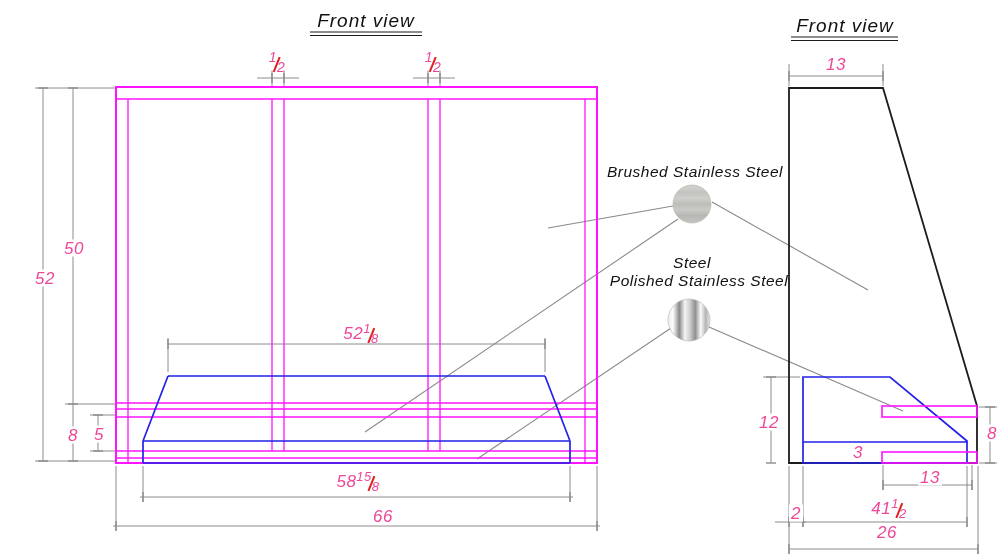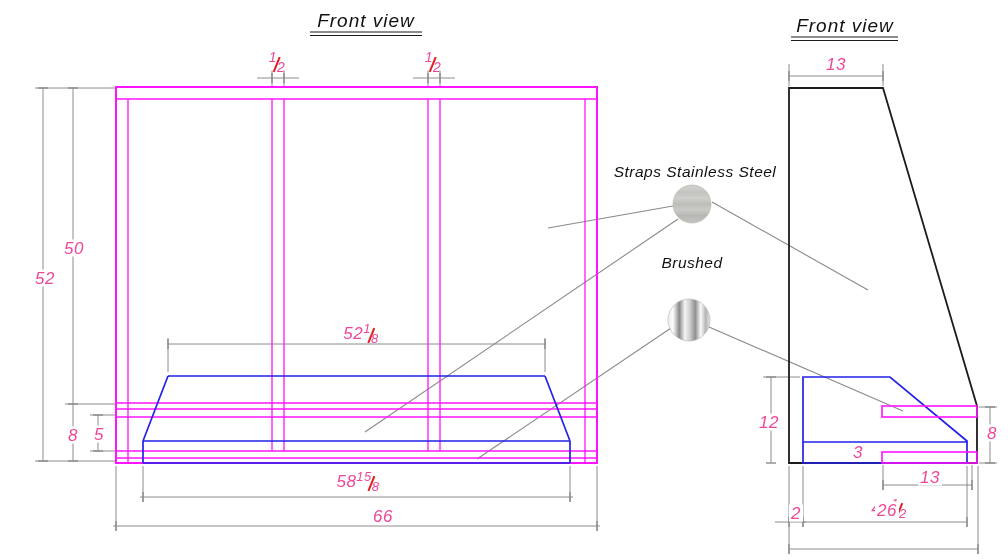--- a/index.html
+++ b/index.html
@@ -176,22 +176,23 @@
     <rect x="882" y="452" width="95" height="11"></rect>
   </g>
 
   <circle cx="692" cy="204" r="19" fill="url(#gBrushed)" stroke="#b0b0ac" stroke-width="0.6"></circle>
   <circle cx="689" cy="320" r="21" fill="url(#gPolished)" stroke="#b0b0ac" stroke-width="0.6"></circle>
 </svg>
 
   <div class="t title" style="left:366px;top:20px;">Front view</div>
   <div class="t title" style="left:845px;top:25px;">Front view</div>
 
-  <div class="t lbl" style="left:695px;top:172px;">Straps Stainless Steel</div>
-  <div class="t lbl" style="left:692px;top:263px;">Brushed</div>
+  <div class="t lbl" style="left:695px;top:172px;">Brushed Stainless Steel</div>
+  <div class="t lbl" style="left:692px;top:263px;">Steel</div>
+  <div class="t lbl" style="left:699px;top:281px;">Polished Stainless Steel</div>
 
   <div class="t dim frac-only" style="left:277px;top:62px;"><span class="fn">1</span><span class="fs"></span><span class="fd">2</span></div>
 
   <div class="t dim frac-only" style="left:433px;top:62px;"><span class="fn">1</span><span class="fs"></span><span class="fd">2</span></div>
 
   <div class="t dim" style="left:45px;top:278px;">52</div>
   <div class="t dim" style="left:74px;top:248px;">50</div>
   <div class="t dim" style="left:73px;top:435px;">8</div>
   <div class="t dim" style="left:99px;top:434px;">5</div>
 
@@ -203,15 +204,15 @@
 
   <div class="t dim" style="left:836px;top:64px;">13</div>
   <div class="t dim" style="left:769px;top:422px;">12</div>
   <div class="t dim" style="left:992px;top:433px;">8</div>
   <div class="t dim" style="left:858px;top:452px;">3</div>
   <div class="t dim" style="left:930px;top:477px;">13</div>
   <div class="t dim" style="left:796px;top:513px;">2</div>
 
   <div class="t dim" style="left:889px;top:508px;"><span>41</span><span class="fn">1</span><span class="fs"></span><span class="fd">2</span></div>
 
-  <div class="t dim" style="left:887px;top:510px;">26</div>
+  <div class="t dim" style="left:887px;top:532px;">26</div>
 
 </div>
 
 </body></html>

